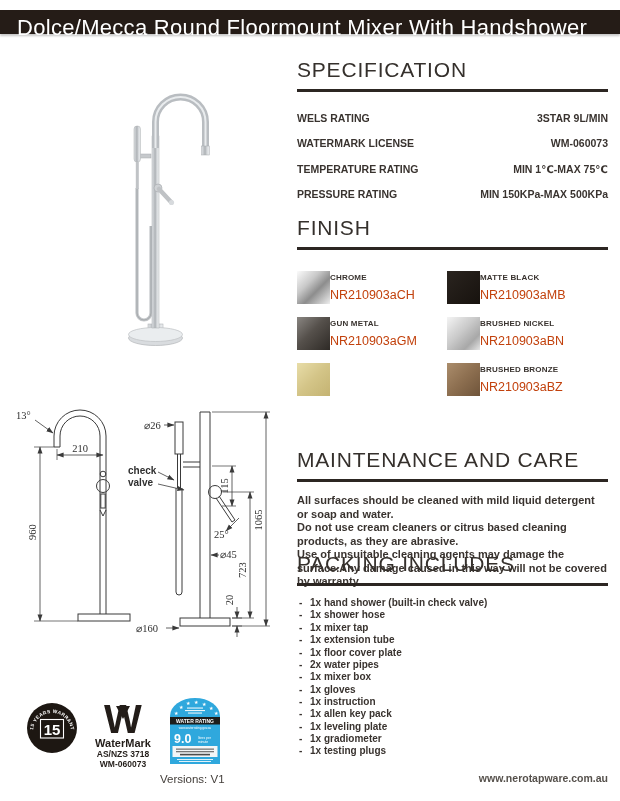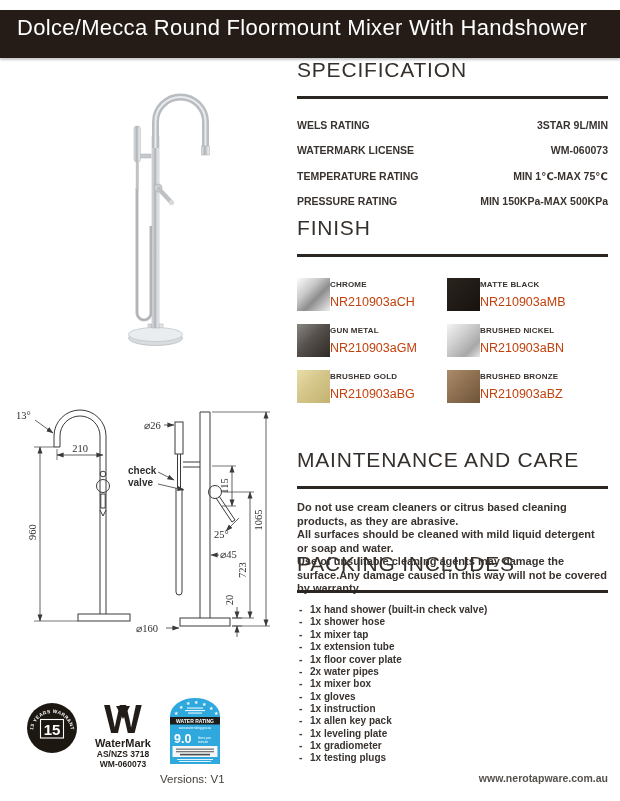--- a/index.html
+++ b/index.html
@@ -1,28 +1,28 @@
 <!DOCTYPE html>
 <html><head>
 <meta charset="utf-8">
 <style>
   html,body{margin:0;padding:0;background:#fff;}
   .page{position:relative;width:620px;height:801px;background:#fff;overflow:hidden;
         font-family:"Liberation Sans","DejaVu Sans",sans-serif;color:#35302c;}
 
   
-  .banner{position:absolute;left:0;top:10px;width:620px;height:48px;background:#251c17;
+  .banner{position:absolute;left:0;top:10px;width:620px;height:24px;background:#251c17;
           box-shadow:0 2px 2px rgba(0,0,0,.22);}
   .banner h1{margin:0;padding:0 0 0 17px;font-size:22px;font-weight:400;color:#ffffff;
              line-height:36px;letter-spacing:.3px;white-space:nowrap;}
 
   
   .sec{position:absolute;left:297px;width:311px;}
   .sec h2{margin:0;font-size:21px;font-weight:400;color:#35302c;letter-spacing:.8px;
-          line-height:1.15;padding-bottom:14px;border-bottom:3px solid #2c2622;}
+          line-height:1.15;padding-bottom:7px;border-bottom:3px solid #2c2622;}
   .sec-spec{top:58px;}
   .sec-finish{top:216px;}
   .sec-maint{top:448px;}
   .sec-pack{top:552px;}
 
   .spec-table{margin-top:13px;}
   .spec-row{display:flex;justify-content:space-between;align-items:center;height:25.4px;
             font-size:10.5px;font-weight:bold;color:#39332f;}
 
   .fin-grid{margin-top:21px;display:grid;grid-template-columns:150px 1fr;row-gap:13px;}
@@ -287,40 +287,36 @@
       </div>
       <div class="fin-item">
         <div class="sw" style="background:linear-gradient(135deg,#f4f4f4 0%,#c9c9c9 45%,#a8a8a8 75%,#e6e6e6 100%)"></div>
         <div>
             <div class="fin-name">BRUSHED NICKEL</div>
              <div class="fin-code">NR210903aBN</div>
           </div>
       </div>
       <div class="fin-item">
         <div class="sw" style="background:linear-gradient(135deg,#e8dda8 0%,#d3c487 50%,#c4b372 100%)"></div>
-        <div>
-            <div class="fin-name">BRUSHED GOLD</div>
-             <div class="fin-code">NR210903aBG</div>
-          </div>
       </div>
       <div class="fin-item">
         <div class="sw" style="background:linear-gradient(135deg,#ab8d6c 0%,#8d6f50 50%,#6f543a 100%)"></div>
         <div>
             <div class="fin-name">BRUSHED BRONZE</div>
              <div class="fin-code">NR210903aBZ</div>
           </div>
       </div>
     </div>
   </section>
 
   <section class="sec sec-maint">
     <h2>MAINTENANCE AND CARE</h2>
     <div class="maint-text">
+      <p>All surfaces should be cleaned with mild liquid detergent or soap and water.</p>
       <p>Do not use cream cleaners or citrus based cleaning products, as they are abrasive.</p>
-      <p>All surfaces should be cleaned with mild liquid detergent or soap and water.</p>
       <p>Use of unsuitable cleaning agents may damage the surface.Any damage caused in this way will not be covered by warranty</p>
     </div>
   </section>
 
   <section class="sec sec-pack">
     <h2>PACKING INCLUDES</h2>
     <ul class="pack-list">
       <li>1x hand shower (built-in check valve)</li>
       <li>1x shower hose</li>
       <li>1x mixer tap</li>

